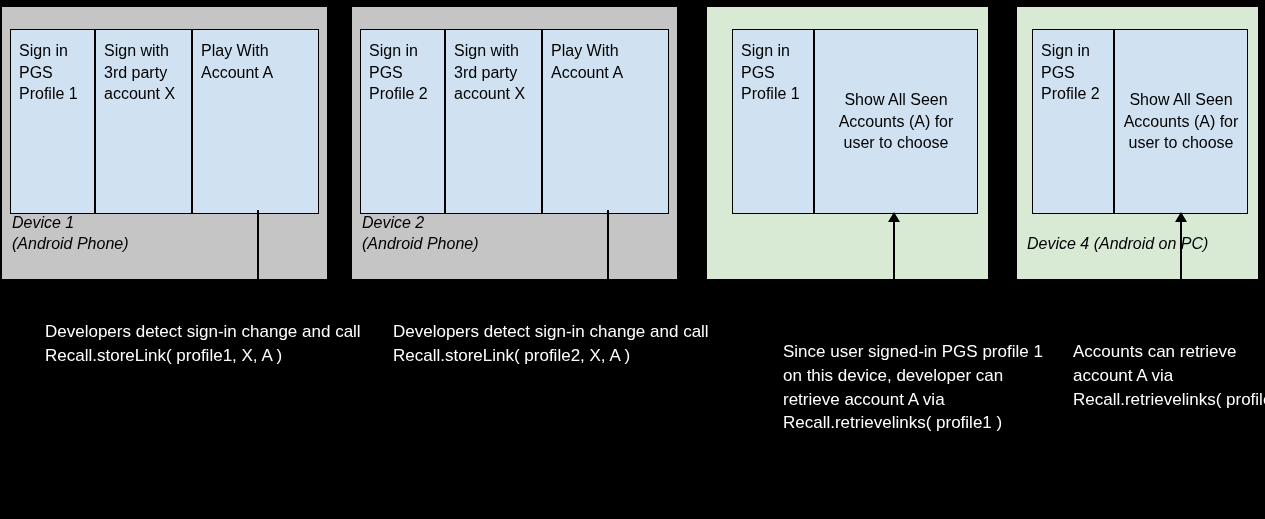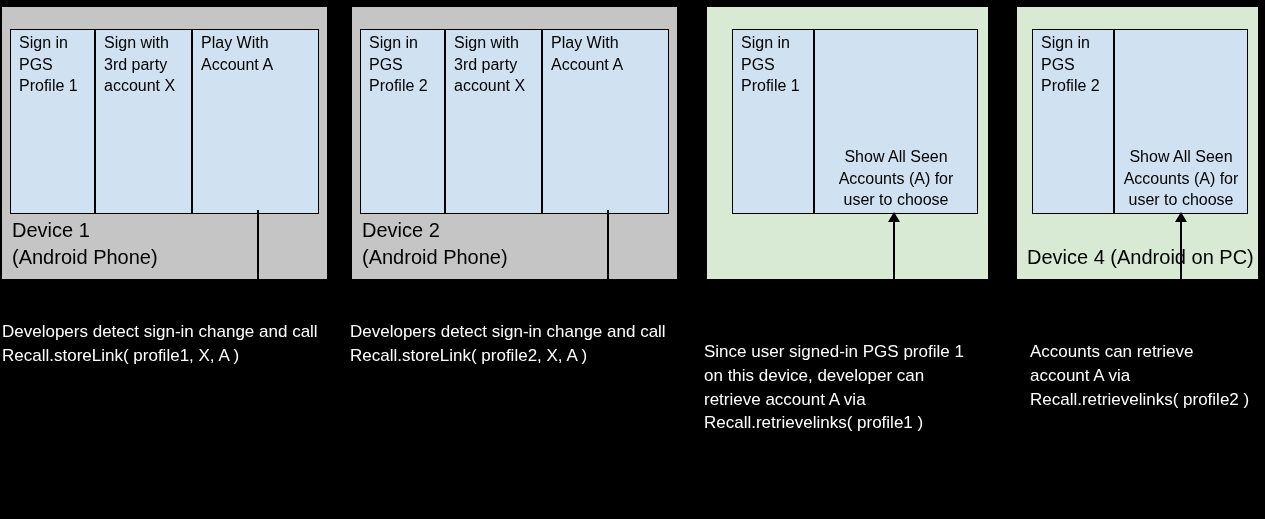--- a/index.html
+++ b/index.html
@@ -28,33 +28,34 @@
     display: flex;
     flex-direction: row;
     width: 100%;
     height: 185px;
     box-sizing: border-box;
   }
   .cell {
     border: 1px solid #000;
     background: #d0e2f2;
     box-sizing: border-box;
-    padding: 2px 8px;
+    padding: 10px 8px;
     font-size: 16px;
     line-height: 1.35;
     display: flex;
     align-items: flex-start;
   }
-  .cell.center-content { align-items: flex-end; justify-content: center; text-align: center; }
+  .cell.center-content { align-items: center; justify-content: center; text-align: center; }
   .device-label {
     position: absolute;
     left: 10px;
-    bottom: 8px;
-    font-size: 20px;
+    bottom: 24px;
+    font-size: 16px;
     line-height: 1.35;
+    font-style: italic;
   }
   .rel-arrow {
     position: absolute;
     background: #000;
   }
   .arrow-head-down {
     position: absolute;
     width: 0; height: 0;
     border-left: 6px solid transparent;
     border-right: 6px solid transparent;
@@ -66,20 +67,21 @@
     border-left: 6px solid transparent;
     border-right: 6px solid transparent;
     border-bottom: 10px solid #000;
   }
   .caption {
     position: absolute;
     color: #fff;
     font-size: 17px;
     line-height: 1.4;
     white-space: pre-line;
+    margin-left: 43px;
   }
 </style>
 </head>
 <body>
 
 <div class="canvas">
 
   <div class="device-box device-gray" style="left:0px; top:5px; width:329px; height:276px;">
     <div class="cell-row">
       <div class="cell" style="flex:0 0 85px;">Sign in PGS Profile 1</div>
@@ -127,17 +129,17 @@
   <div class="rel-arrow" style="left:893px; top:220px; width:2px; height:115px;"></div>
   <div class="arrow-head-up" style="left:888px; top:212px;"></div>
 
   <div class="rel-arrow" style="left:1180px; top:220px; width:2px; height:115px;"></div>
   <div class="arrow-head-up" style="left:1175px; top:212px;"></div>
 
   <div class="caption" style="left:2px; top:320px; width:330px;">Developers detect sign-in change and call<br>Recall.storeLink( profile1, X, A )</div>
 
   <div class="caption" style="left:350px; top:320px; width:340px;">Developers detect sign-in change and call<br>Recall.storeLink( profile2, X, A )</div>
 
-  <div class="caption" style="left:704px; top:340px; width:260px;">Since user signed-in PGS profile 1 on this device, developer can retrieve account A via Recall.retrievelinks( profile1 )</div>
+  <div class="caption" style="left:740px; top:340px; width:260px;">Since user signed-in PGS profile 1 on this device, developer can retrieve account A via Recall.retrievelinks( profile1 )</div>
 
   <div class="caption" style="left:1030px; top:340px; width:225px;">Accounts can retrieve account A via Recall.retrievelinks( profile2 )</div>
 
 </div>
 
 </body></html>

